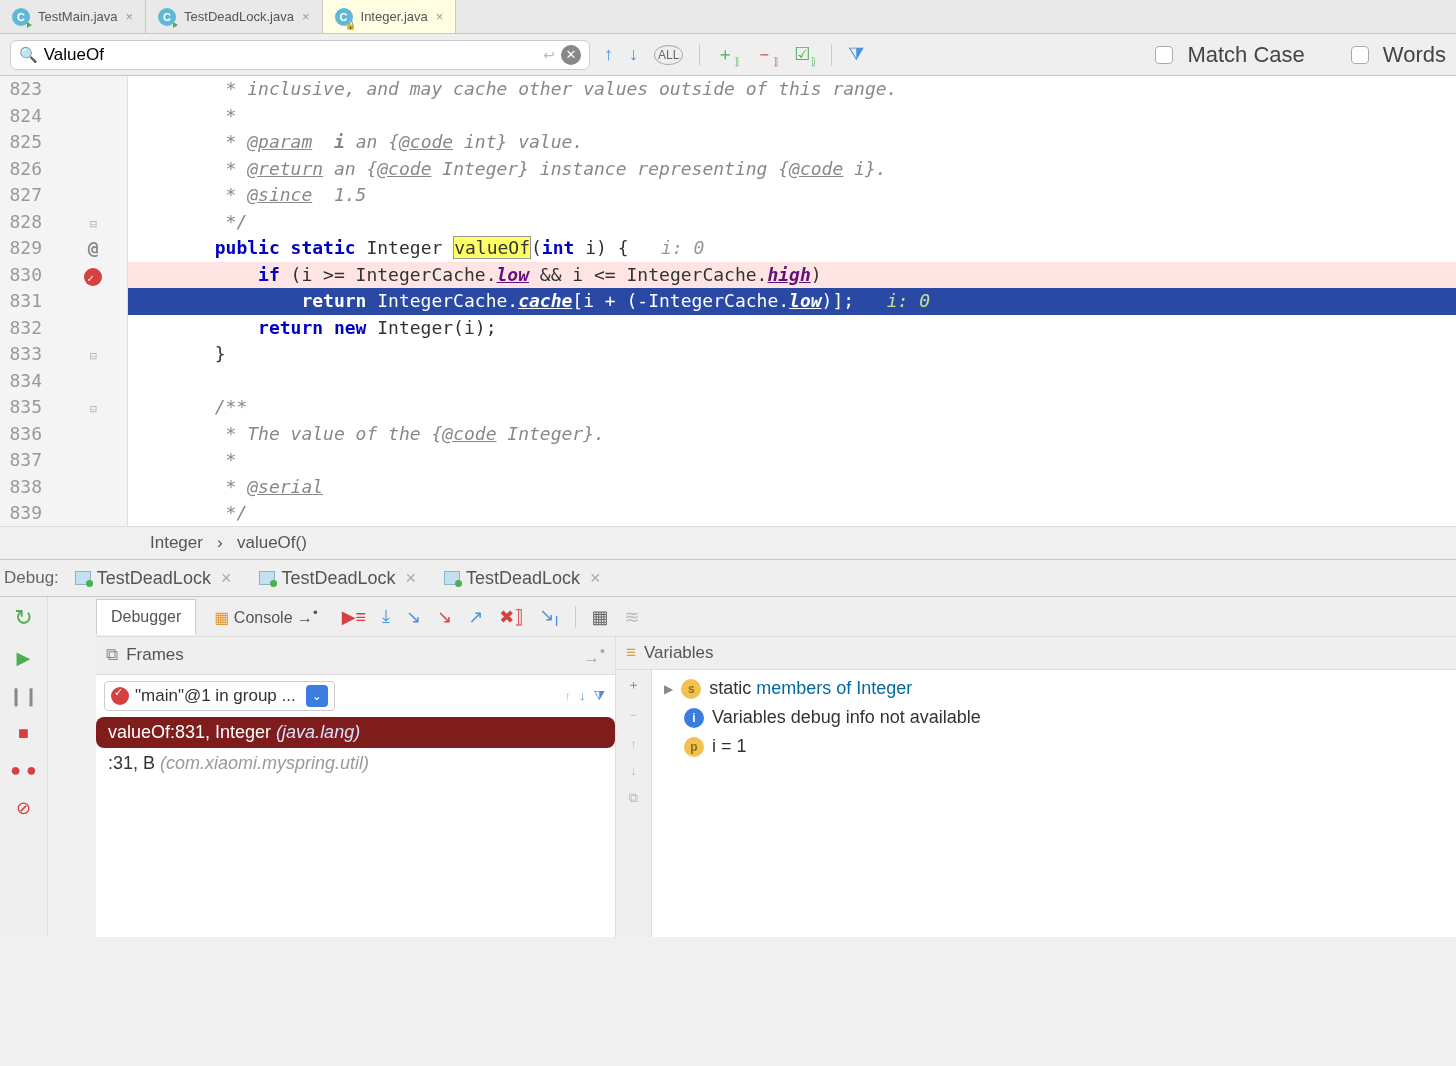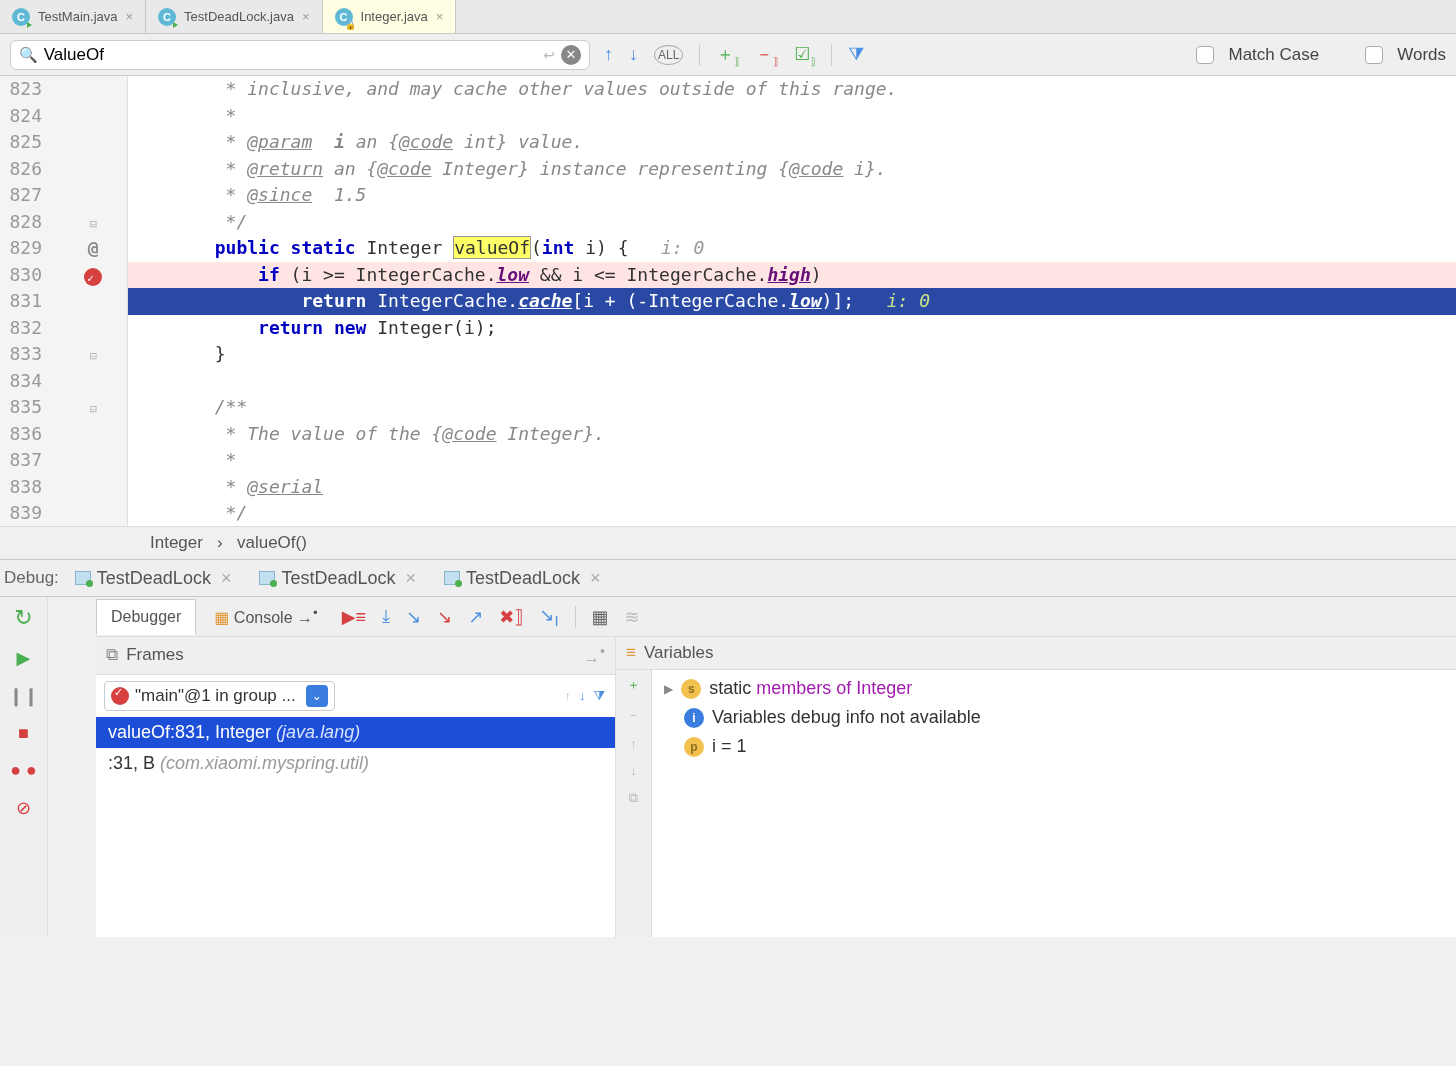--- a/index.html
+++ b/index.html
@@ -18,21 +18,21 @@
 .find-bar { display: flex; align-items: center; gap: 14px; padding: 6px 10px; background: #efefef; border-bottom: 1px solid #c8c8c8; height: 42px; }
 .find-input-wrap { display: flex; align-items: center; background: #fff; border: 1px solid #ccc; border-radius: 6px; padding: 4px 8px; width: 580px; }
 .find-input-wrap .mag { color: #888; margin-right: 6px; font-size: 15px; }
 .find-input { border: none; outline: none; flex: 1; font-size: 17px; }
 .find-input-wrap .enter { color: #bbb; font-size: 14px; margin-left: 6px; }
 .find-input-wrap .clear { background: #888; color: #fff; border-radius: 50%; width: 20px; height: 20px; display: flex; align-items: center; justify-content: center; font-size: 13px; margin-left: 6px; cursor: pointer; }
 .find-actions { display: flex; gap: 16px; align-items: center; }
 .find-icon { font-size: 18px; color: #4a90e2; cursor: pointer; }
 .find-icon.green { color: #4caf50; }
 .cbx { width: 18px; height: 18px; border: 1px solid #aaa; border-radius: 4px; background: #fff; }
-.cbx-label { font-size: 17px; color: #444; }
+.cbx-label { font-size: 22px; color: #444; }
 
 
 .code-area { display: flex; height: 450px; background: #fff; font-family: "Menlo", "Consolas", monospace; font-size: 18px; overflow: hidden; }
 .gutter { width: 128px; background: #f4f4f4; border-right: 1px solid #e0e0e0; display: flex; }
 .line-numbers { width: 60px; text-align: center; padding-right: 8px; color: #999; }
 .line-numbers div, .gutter-marks div, .code-lines > div { height: 26.5px; line-height: 26.5px; white-space: pre; }
 .gutter-marks { width: 68px; position: relative; }
 .gutter-marks div { text-align: center; }
 .bp { width: 18px; height: 18px; border-radius: 50%; background: #d64040; display: inline-block; vertical-align: middle; margin-top: 3px; position: relative; }
 .bp::after{content:"✓";color:#fff;font-size:11px;position:absolute;left:3px;top:-2px;}
@@ -75,37 +75,37 @@
 .panel { display: flex; flex-direction: column; background: #fff; }
 .panel.frames { width: 520px; border-right: 1px solid #ddd; }
 .panel-header { display: flex; align-items: center; gap: 8px; padding: 6px 10px; background: #efefef; border-bottom: 1px solid #ddd; font-size: 17px; color: #555; justify-content: space-between; }
 .panel-header-left{display:flex;align-items:center;gap:8px;}
 .thread-select { display: flex; align-items: center; gap: 6px; background: #fff; border: 1px solid #ccc; border-radius: 4px; padding: 3px 6px; font-size: 17px; margin: 6px 8px; }
 .thread-select .chip { width: 18px; height: 18px; border-radius: 50%; background: #d64040; display:inline-block;position:relative; }
 .thread-select .chip::after{content:"✓";color:#fff;font-size:11px;position:absolute;left:3px;top:-1px;}
 .thread-select .chev { background: #3b7dde; color: #fff; width: 22px; height: 22px; border-radius: 4px; display: flex; align-items: center; justify-content: center; margin-left: 4px; font-size: 12px; }
 .frames-list { flex: 1; overflow: hidden; }
 .frame-row { padding: 5px 12px; font-size: 18px; }
-.frame-row.sel { background: #1d4ed8; color: #fff; }
+.frame-row.sel { background: #7f1d1d; color: #fff; border-radius: 8px; }
 .frame-row .pkg { color: #999; font-style: italic; }
 .frame-row.sel .pkg { color: #d7e3ff; }
 .frame-ctrls{display:flex;gap:8px;align-items:center;margin:6px 10px;color:#bbb;}
 .frame-ctrls .on{color:#4a90e2;}
 .frames-top{display:flex;align-items:center;justify-content:space-between;}
 
 .panel.vars { flex: 1; }
 .vars-toolbar { width: 36px; background: #efefef; border-right: 1px solid #ddd; display:flex;flex-direction:column;align-items:center;gap:12px;padding-top:6px;color:#4caf50;}
 .vars-body { display: flex; flex: 1; }
 .vars-list { flex: 1; padding: 8px 12px; font-size: 18px; display:flex;flex-direction:column;gap:8px; }
 .var-row { display: flex; align-items: center; gap: 8px; }
 .badge { width: 20px; height: 20px; border-radius: 50%; display: flex; align-items: center; justify-content: center; font-size: 12px; color: #fff; font-weight: bold; }
 .badge.s { background: #f2c14e; color: #8a6d1e; }
 .badge.i { background: #3b7dde; }
 .badge.p { background: #f2c14e; color: #8a6d1e; }
-.var-gray { color: #a21caf; }
+.var-gray { color: #0369a1; }
 </style>
 </head>
 <body>
 
 <div class="editor-tabs" id="editorTabs">
     <div class="editor-tab">
       <span class="tab-icon runnable ">C</span>
       <span>TestMain.java</span>
       <span class="tab-close">×</span>
     </div>

